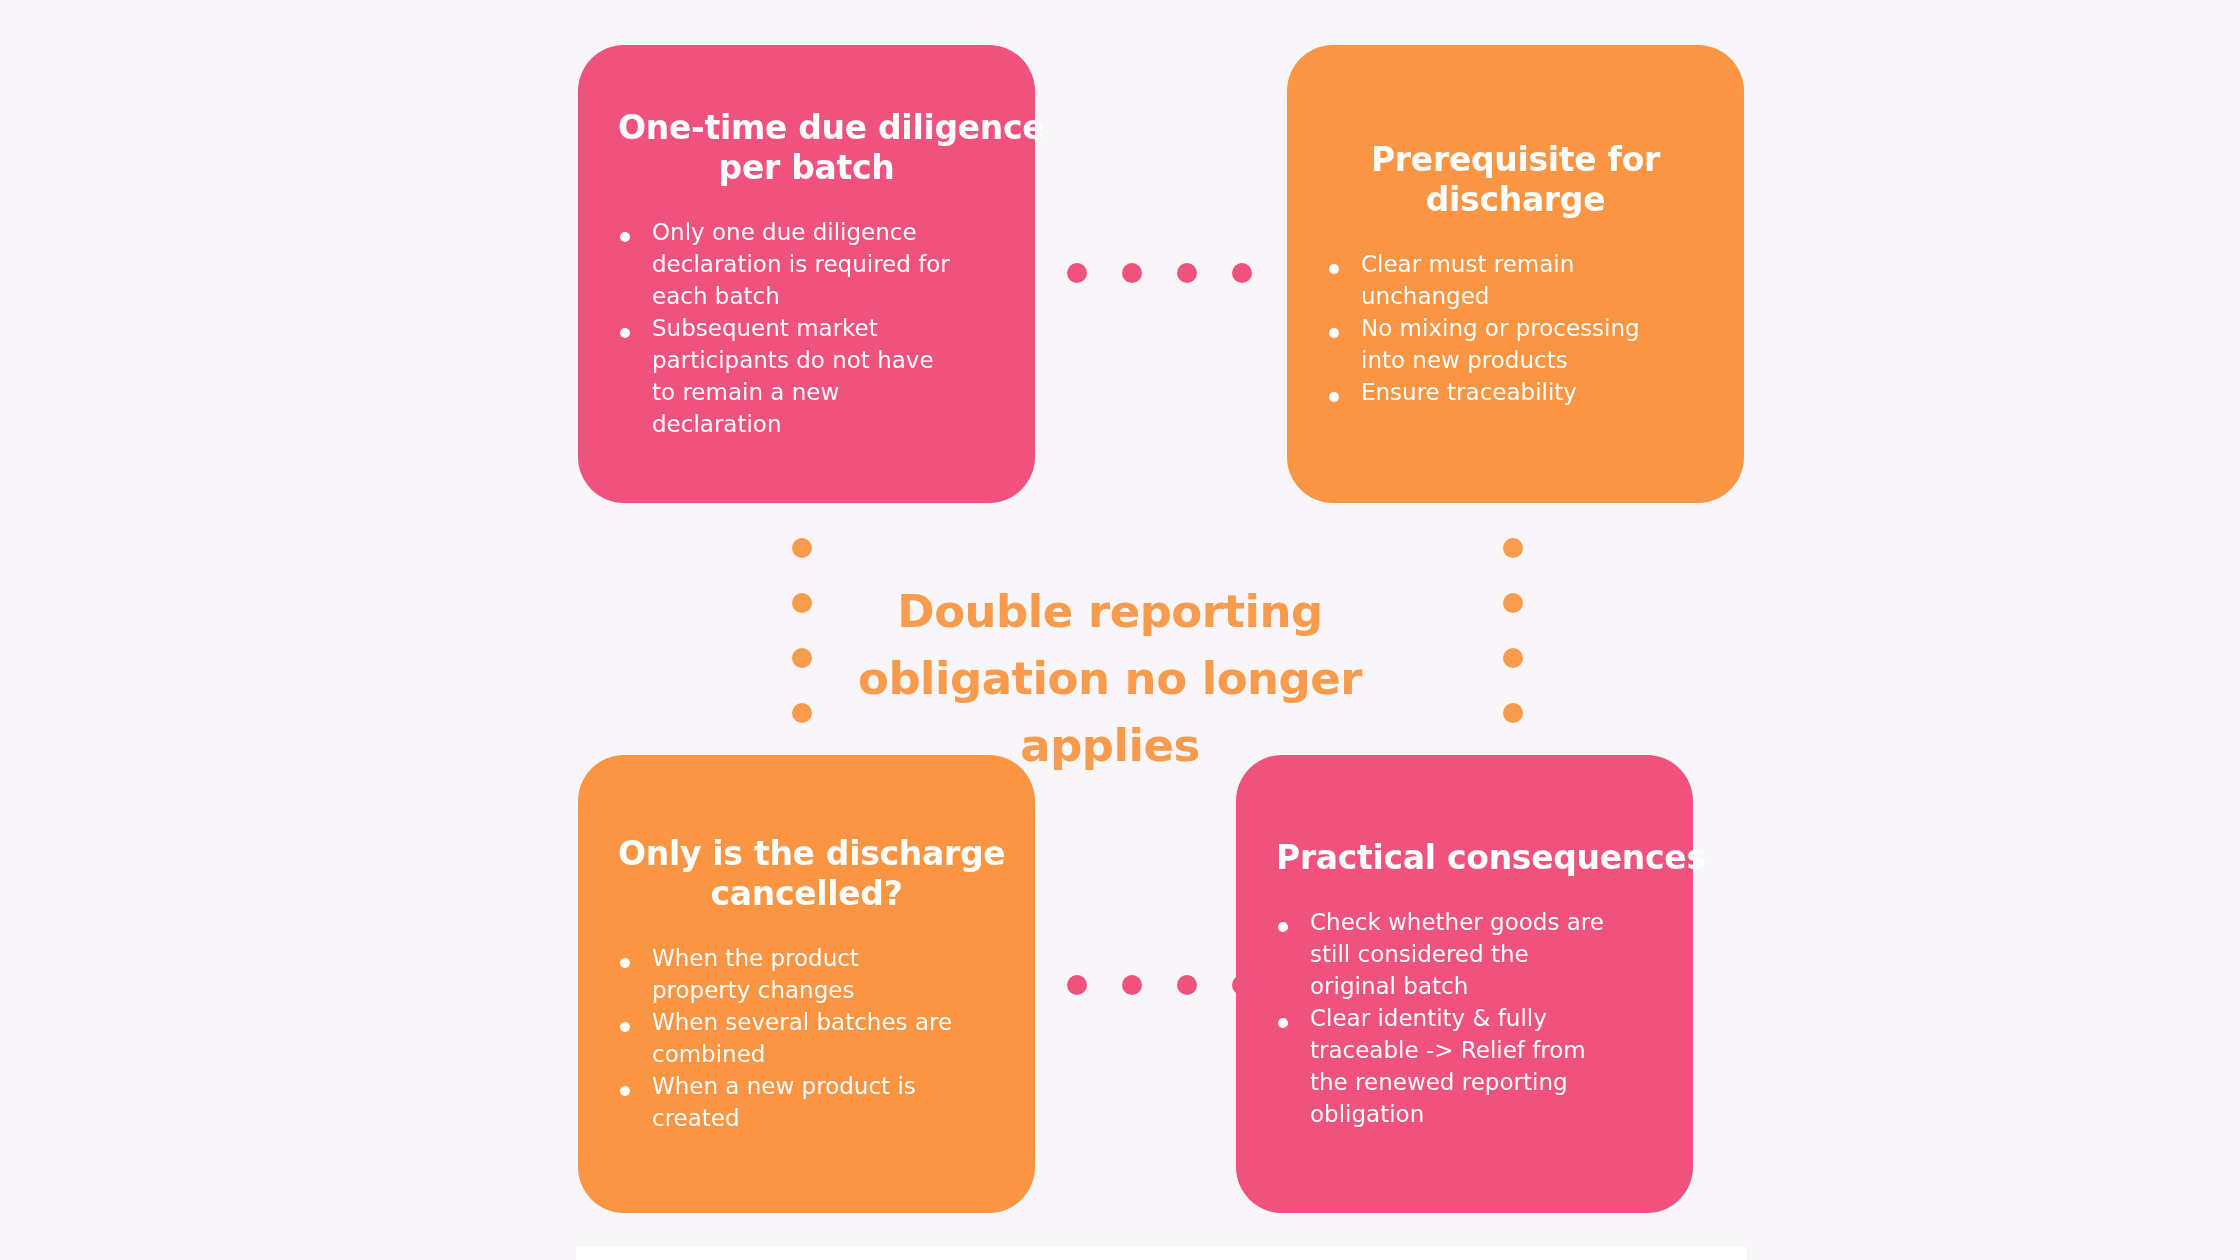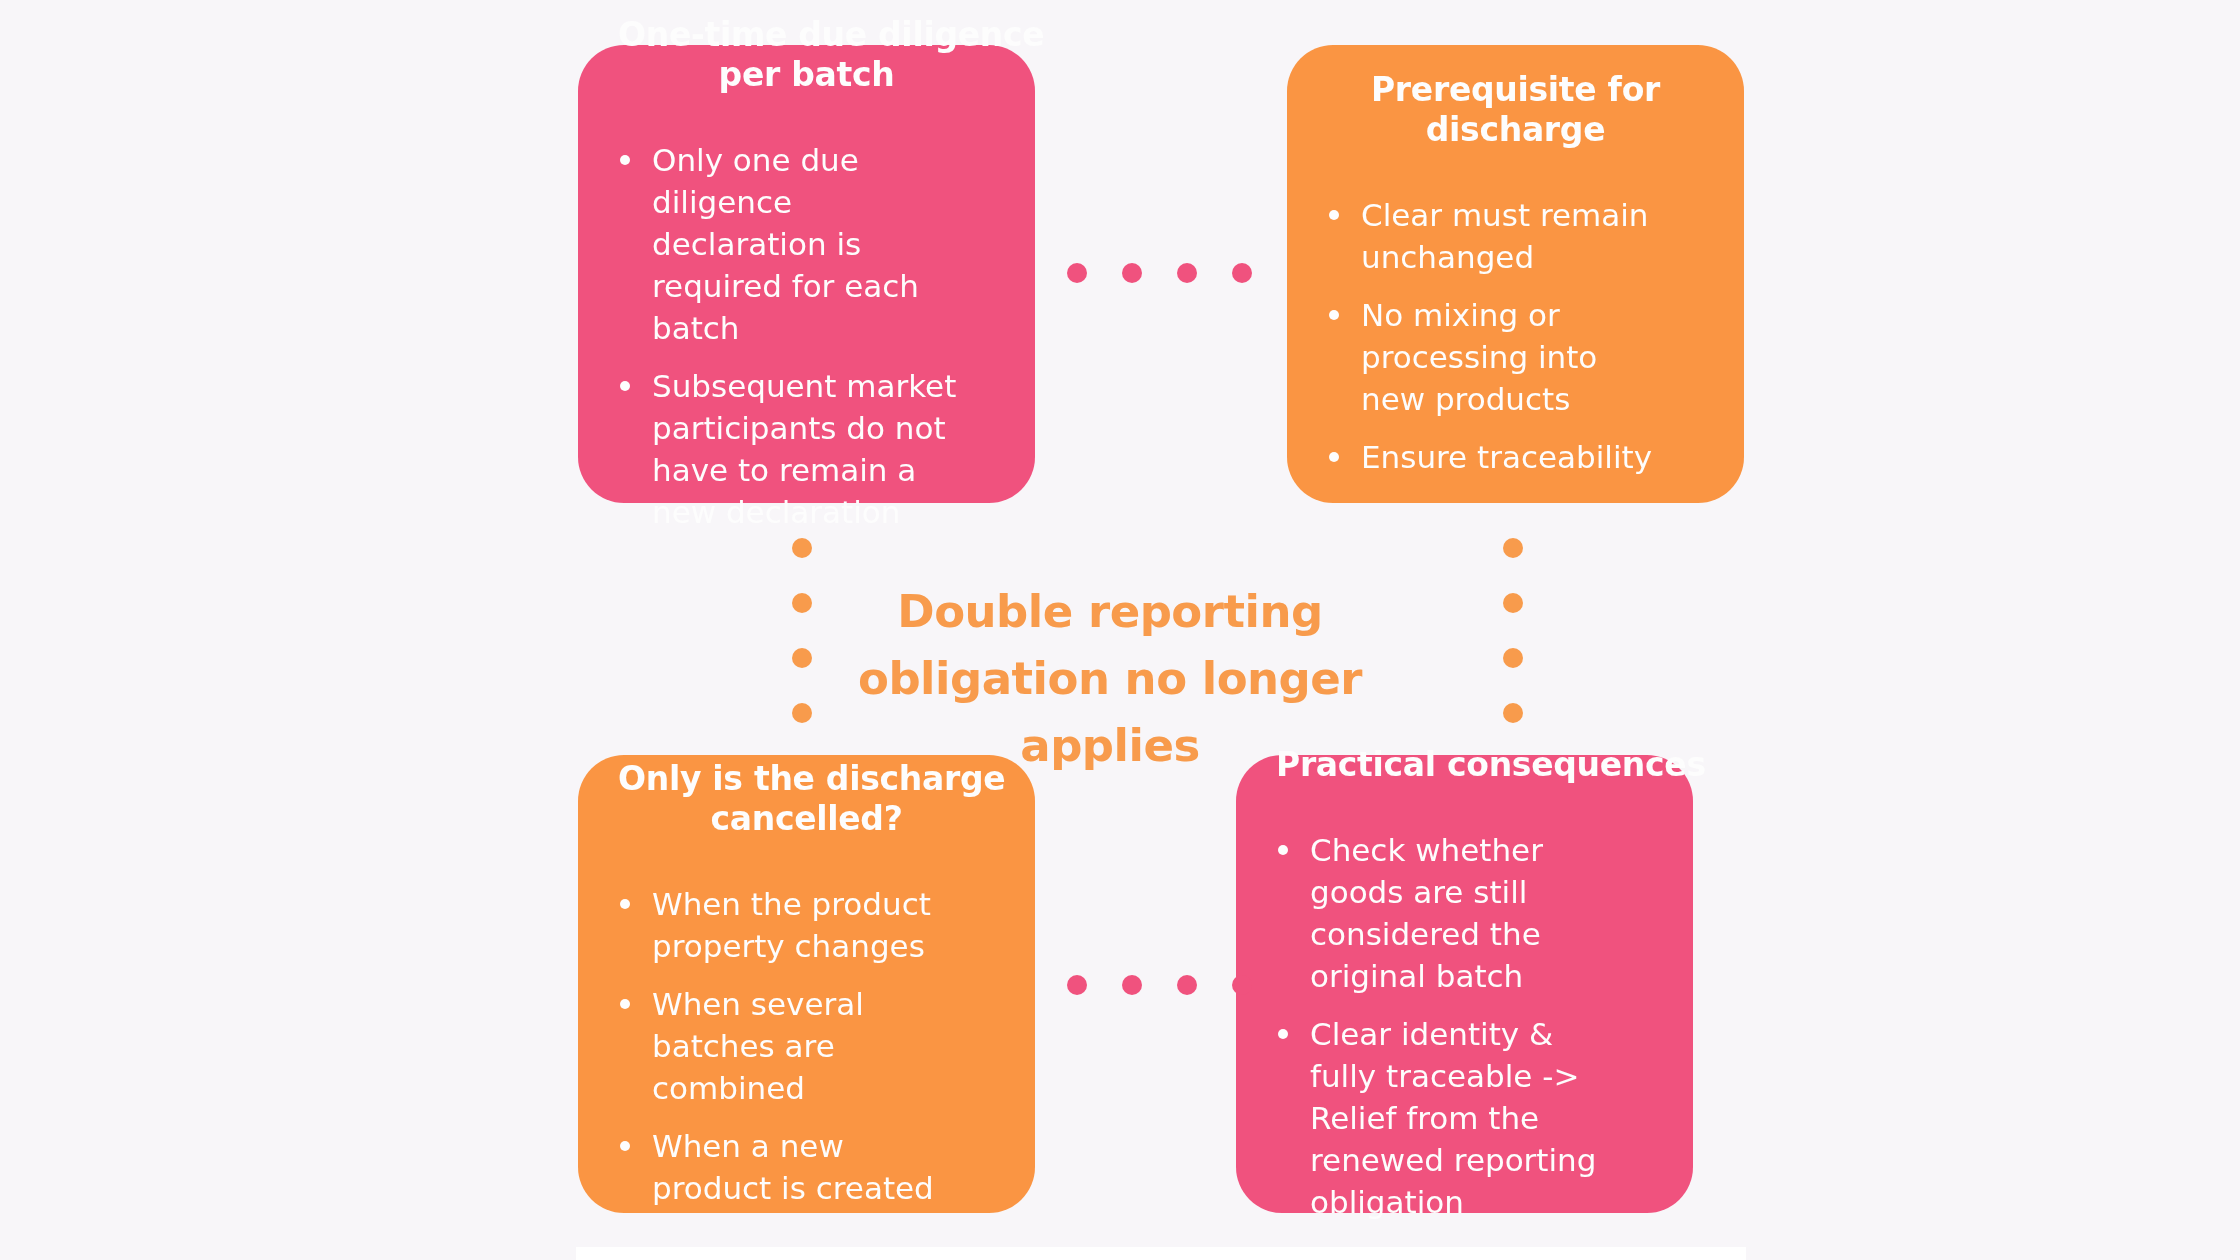--- a/index.html
+++ b/index.html
@@ -40,24 +40,23 @@
     letter-spacing: -0.3px;
     text-align: center;
     margin-bottom: 28px;
   }
   .card-title .line { display: block; white-space: nowrap; }
   .card-title .line:empty { display: none; }
   .bullets { list-style: none; }
   .bullets li {
     position: relative;
     padding-left: 34px;
-    font-size: 31px;
-    line-height: 42px;
+    font-size: 23px;
+    line-height: 32px;
     max-width: 344px;
-    margin-top: 16px;
   }
   .bullets li::before {
     content: "";
     position: absolute;
     left: 2px;
     top: 16px;
     width: 10px;
     height: 10px;
     border-radius: 50%;
     background: var(--card-text);

